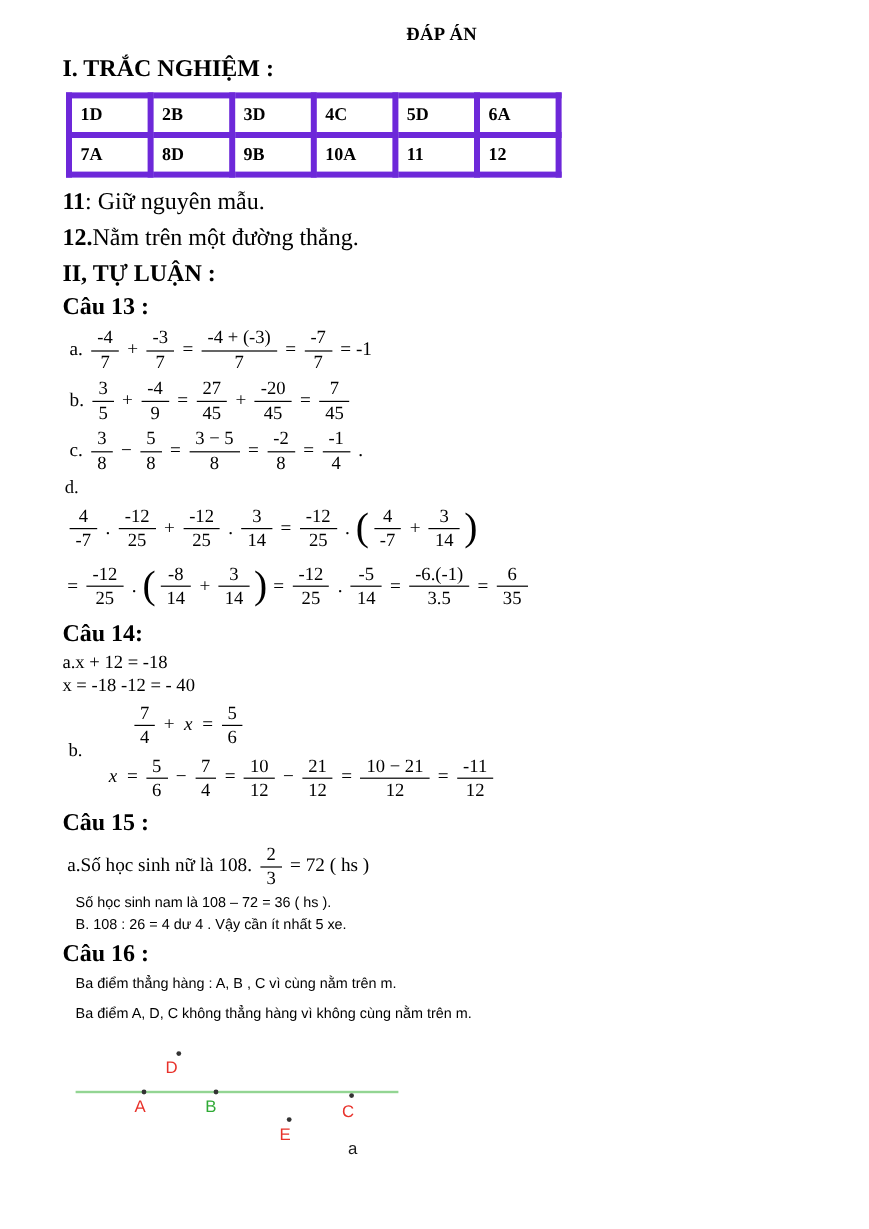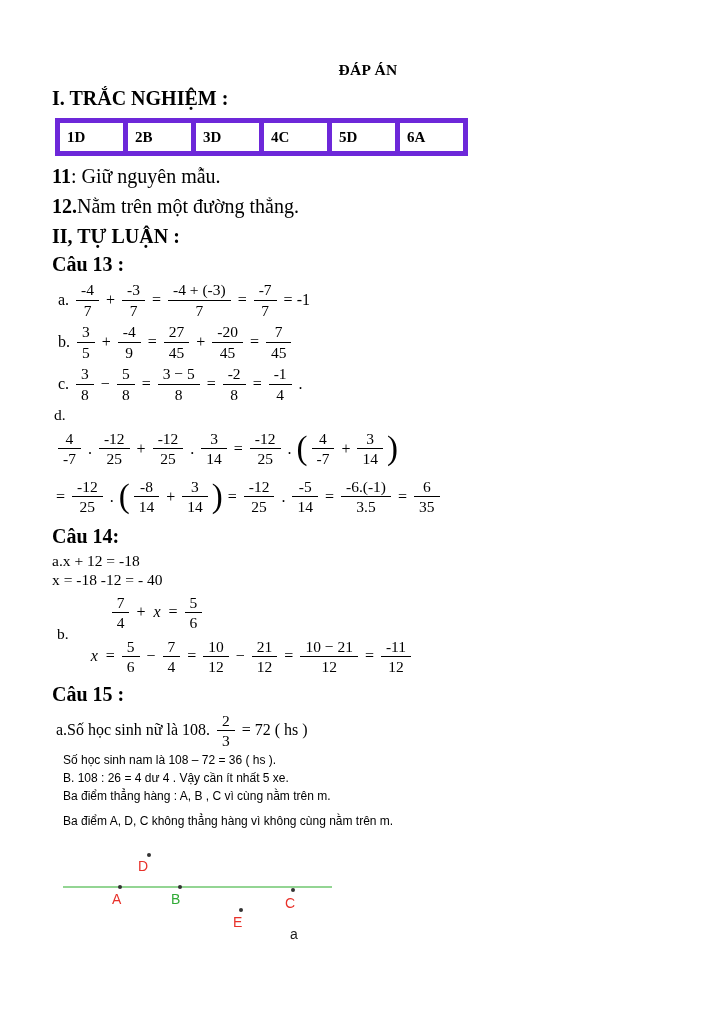--- a/index.html
+++ b/index.html
@@ -4,21 +4,21 @@
 <style>
   * { margin:0; padding:0; box-sizing:border-box; }
   html,body { background:#fff; }
   body {
     width:724px; height:1024px; overflow:hidden;
     font-family:"Liberation Serif","DejaVu Serif",serif;
     font-size:16px; color:#000;
   }
   .page { position:relative; width:724px; height:1024px; padding:20px 40px 0 52px; }
 
-  .title { text-align:center; font-weight:bold; font-size:15.5px; margin-bottom:8px; letter-spacing:.3px;margin-top:41px; }
+  .title { text-align:center; font-weight:bold; font-size:15.5px; margin-bottom:8px; letter-spacing:.3px; }
   .sec-heading { font-weight:bold; font-size:20px; margin:5px 0 4px 0; }
 
   .ans-table { border-collapse:collapse; margin:8px 0 9px 3px; }
   .ans-table td {
     border:5px solid #6d28d9; width:68px; height:33px;
     font-weight:bold; font-size:15px; padding-left:7px; vertical-align:middle;
   }
 
   .note { margin:3px 0 7px 0; font-size:20px; }
   .note .b { font-weight:bold; }
@@ -63,20 +63,28 @@
   <table class="ans-table">
     <tbody>
       <tr>
         <td>1D</td>
         <td>2B</td>
         <td>3D</td>
         <td>4C</td>
         <td>5D</td>
         <td>6A</td>
       </tr>
+      <tr>
+        <td>7A</td>
+        <td>8D</td>
+        <td>9B</td>
+        <td>10A</td>
+        <td>11</td>
+        <td>12</td>
+      </tr>
     </tbody>
   </table>
 
   <div class="note">
     <span class="b">11</span><span>: Giữ nguyên mẫu.</span>
   </div>
   <div class="note">
     <span class="b">12.</span><span>Nằm trên một đường thẳng.</span>
   </div>
 
@@ -300,20 +308,21 @@
       <span class="mtxt">a.Số học sinh nữ là 108.</span>
       <span class="frac">
         <span class="num">2</span>
         <span class="den">3</span>
       </span>
       <span class="mtxt">= 72 ( hs )</span>
     </div>
   <div class="sans-line">Số học sinh nam là 108 – 72 = 36 ( hs ).</div>
   <div class="sans-line">B. 108 : 26 = 4 dư 4 . Vậy cần ít nhất 5 xe.</div>
 
+  <div class="sec-heading">Câu 16 :</div>
   <div class="sans-line">Ba điểm thẳng hàng : A, B , C vì cùng nằm trên m.</div>
   <div class="sans-line gap-top">Ba điểm A, D, C không thẳng hàng vì không cùng nằm trên m.</div>
 
   <div class="figure">
     <div class="numline" style="background: rgb(147, 213, 147);"></div>
 
     <span class="dot" style="left:95px; top:7px;"></span>
     <span class="pt" style="left: 86px; top: 12px; color: rgb(232, 49, 42);">D</span>
 
     <span class="dot" style="left:66px; top:39px;"></span>

